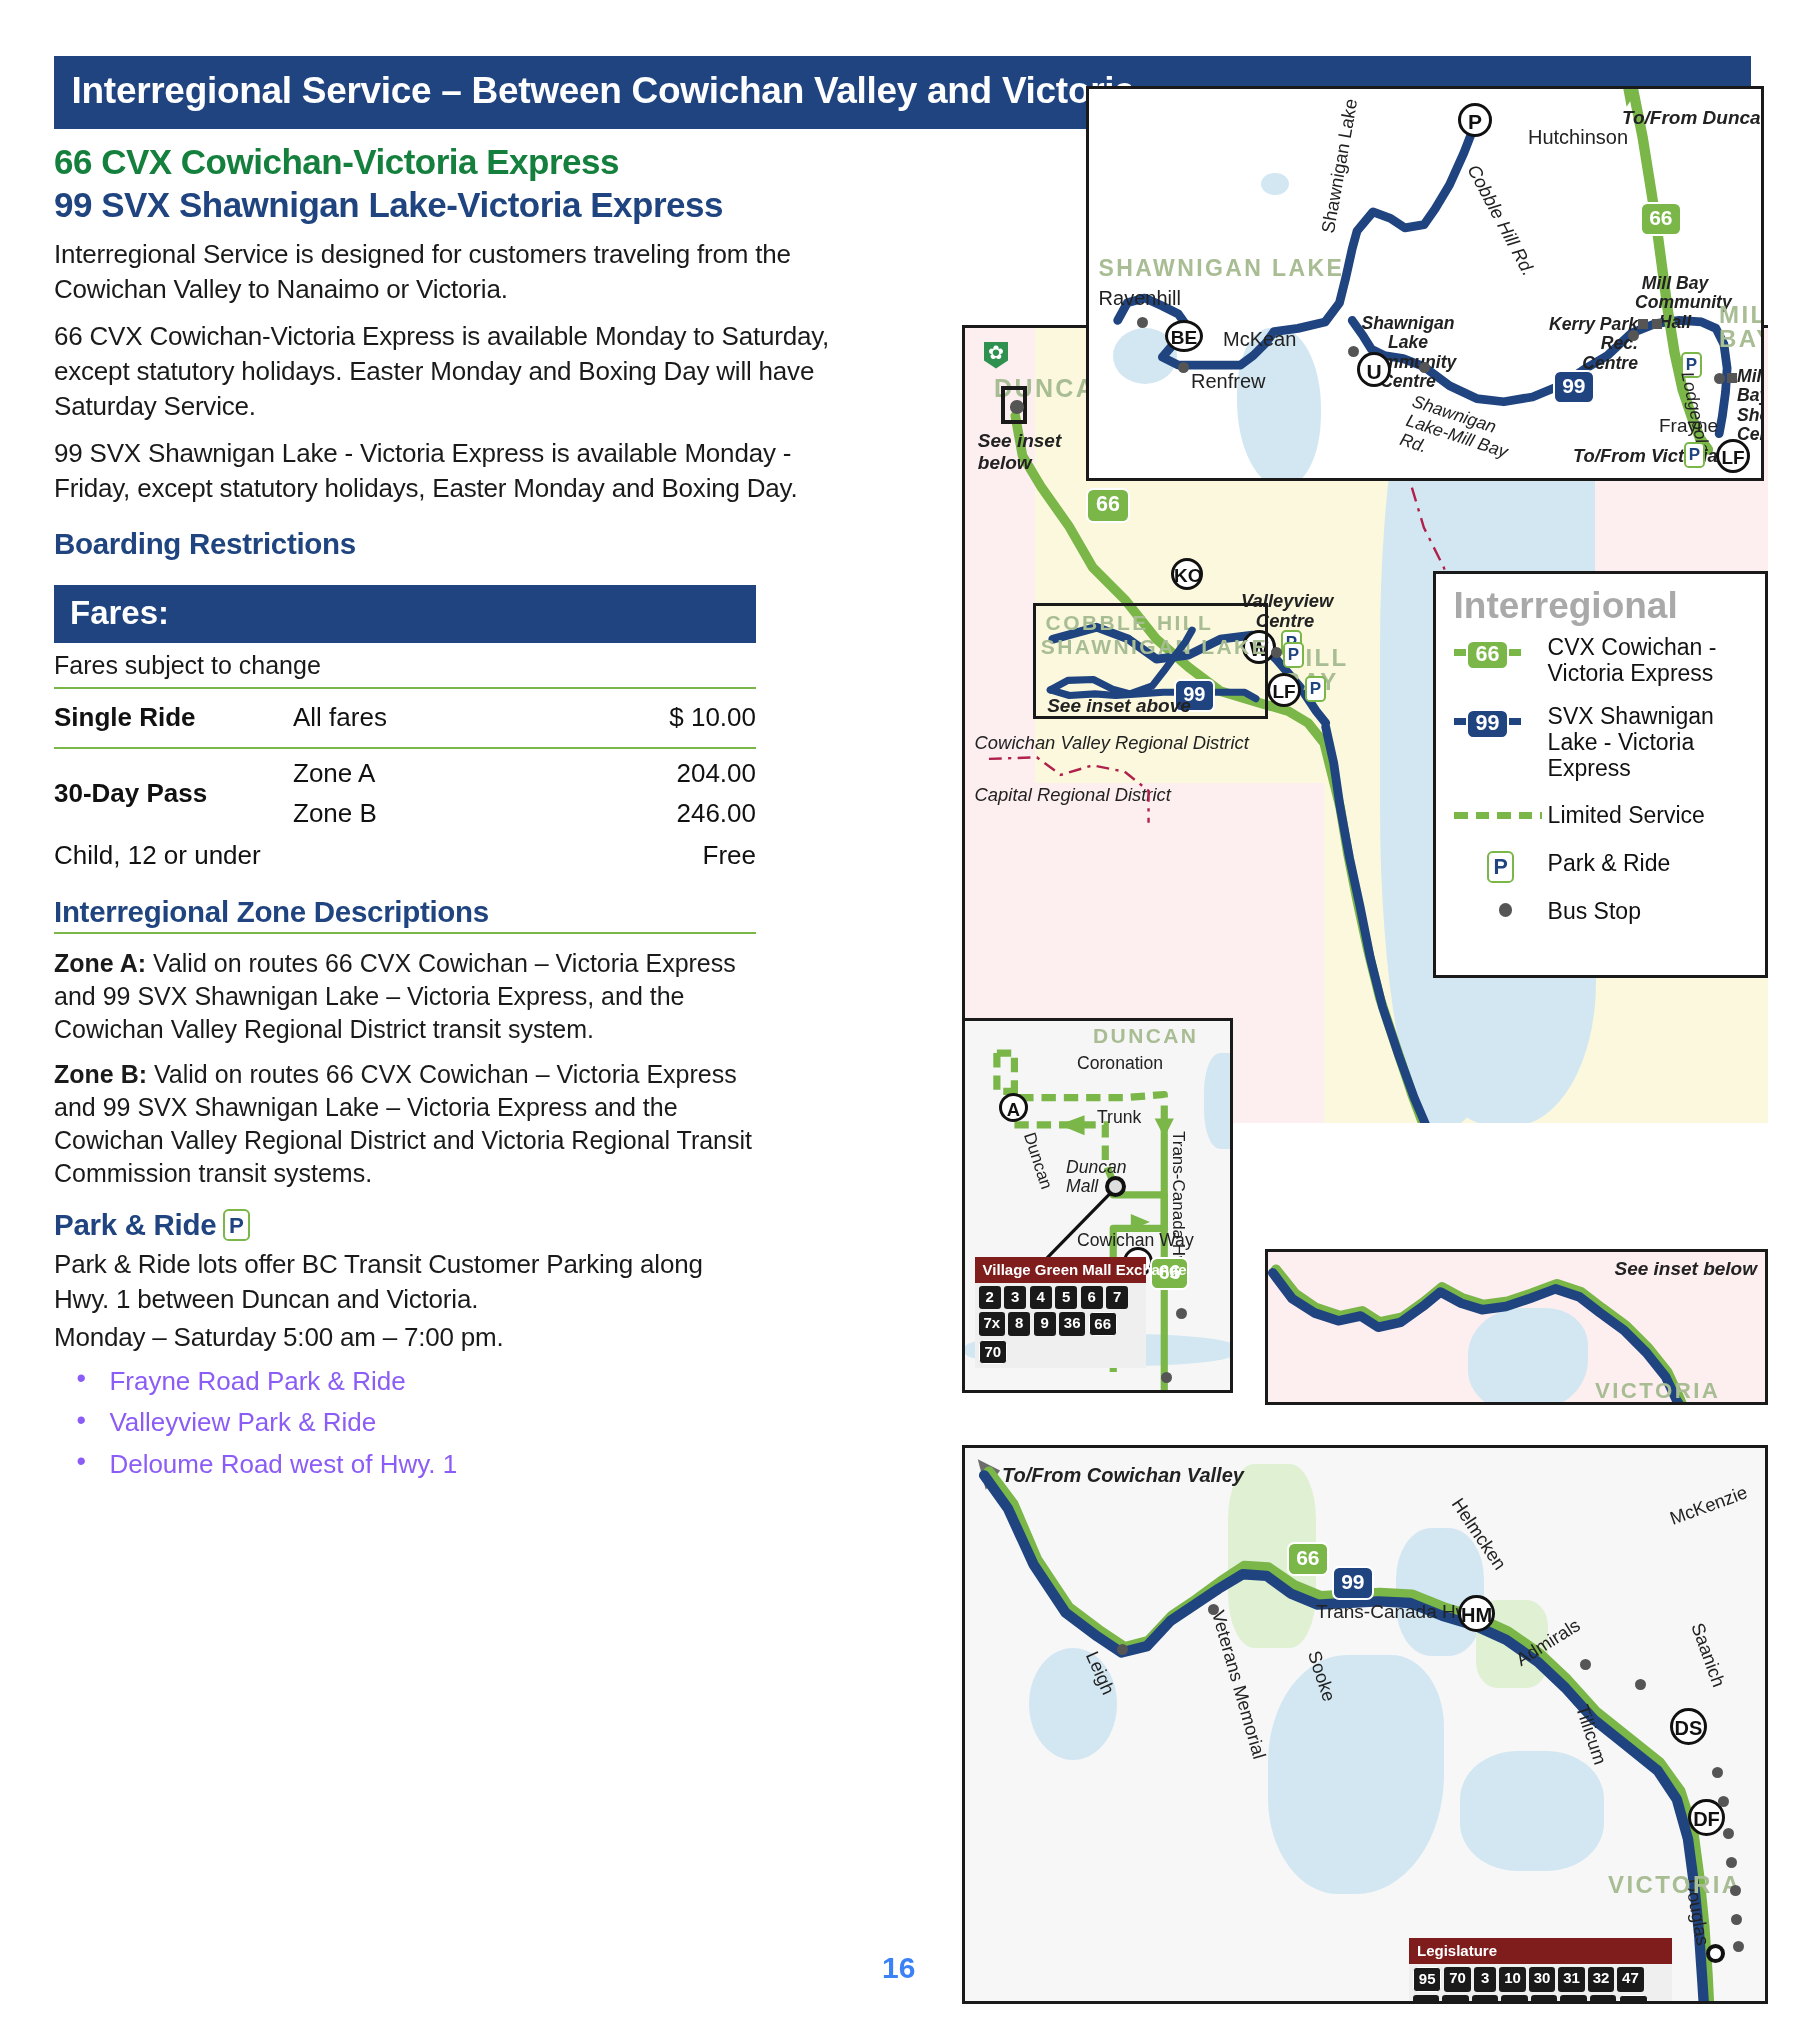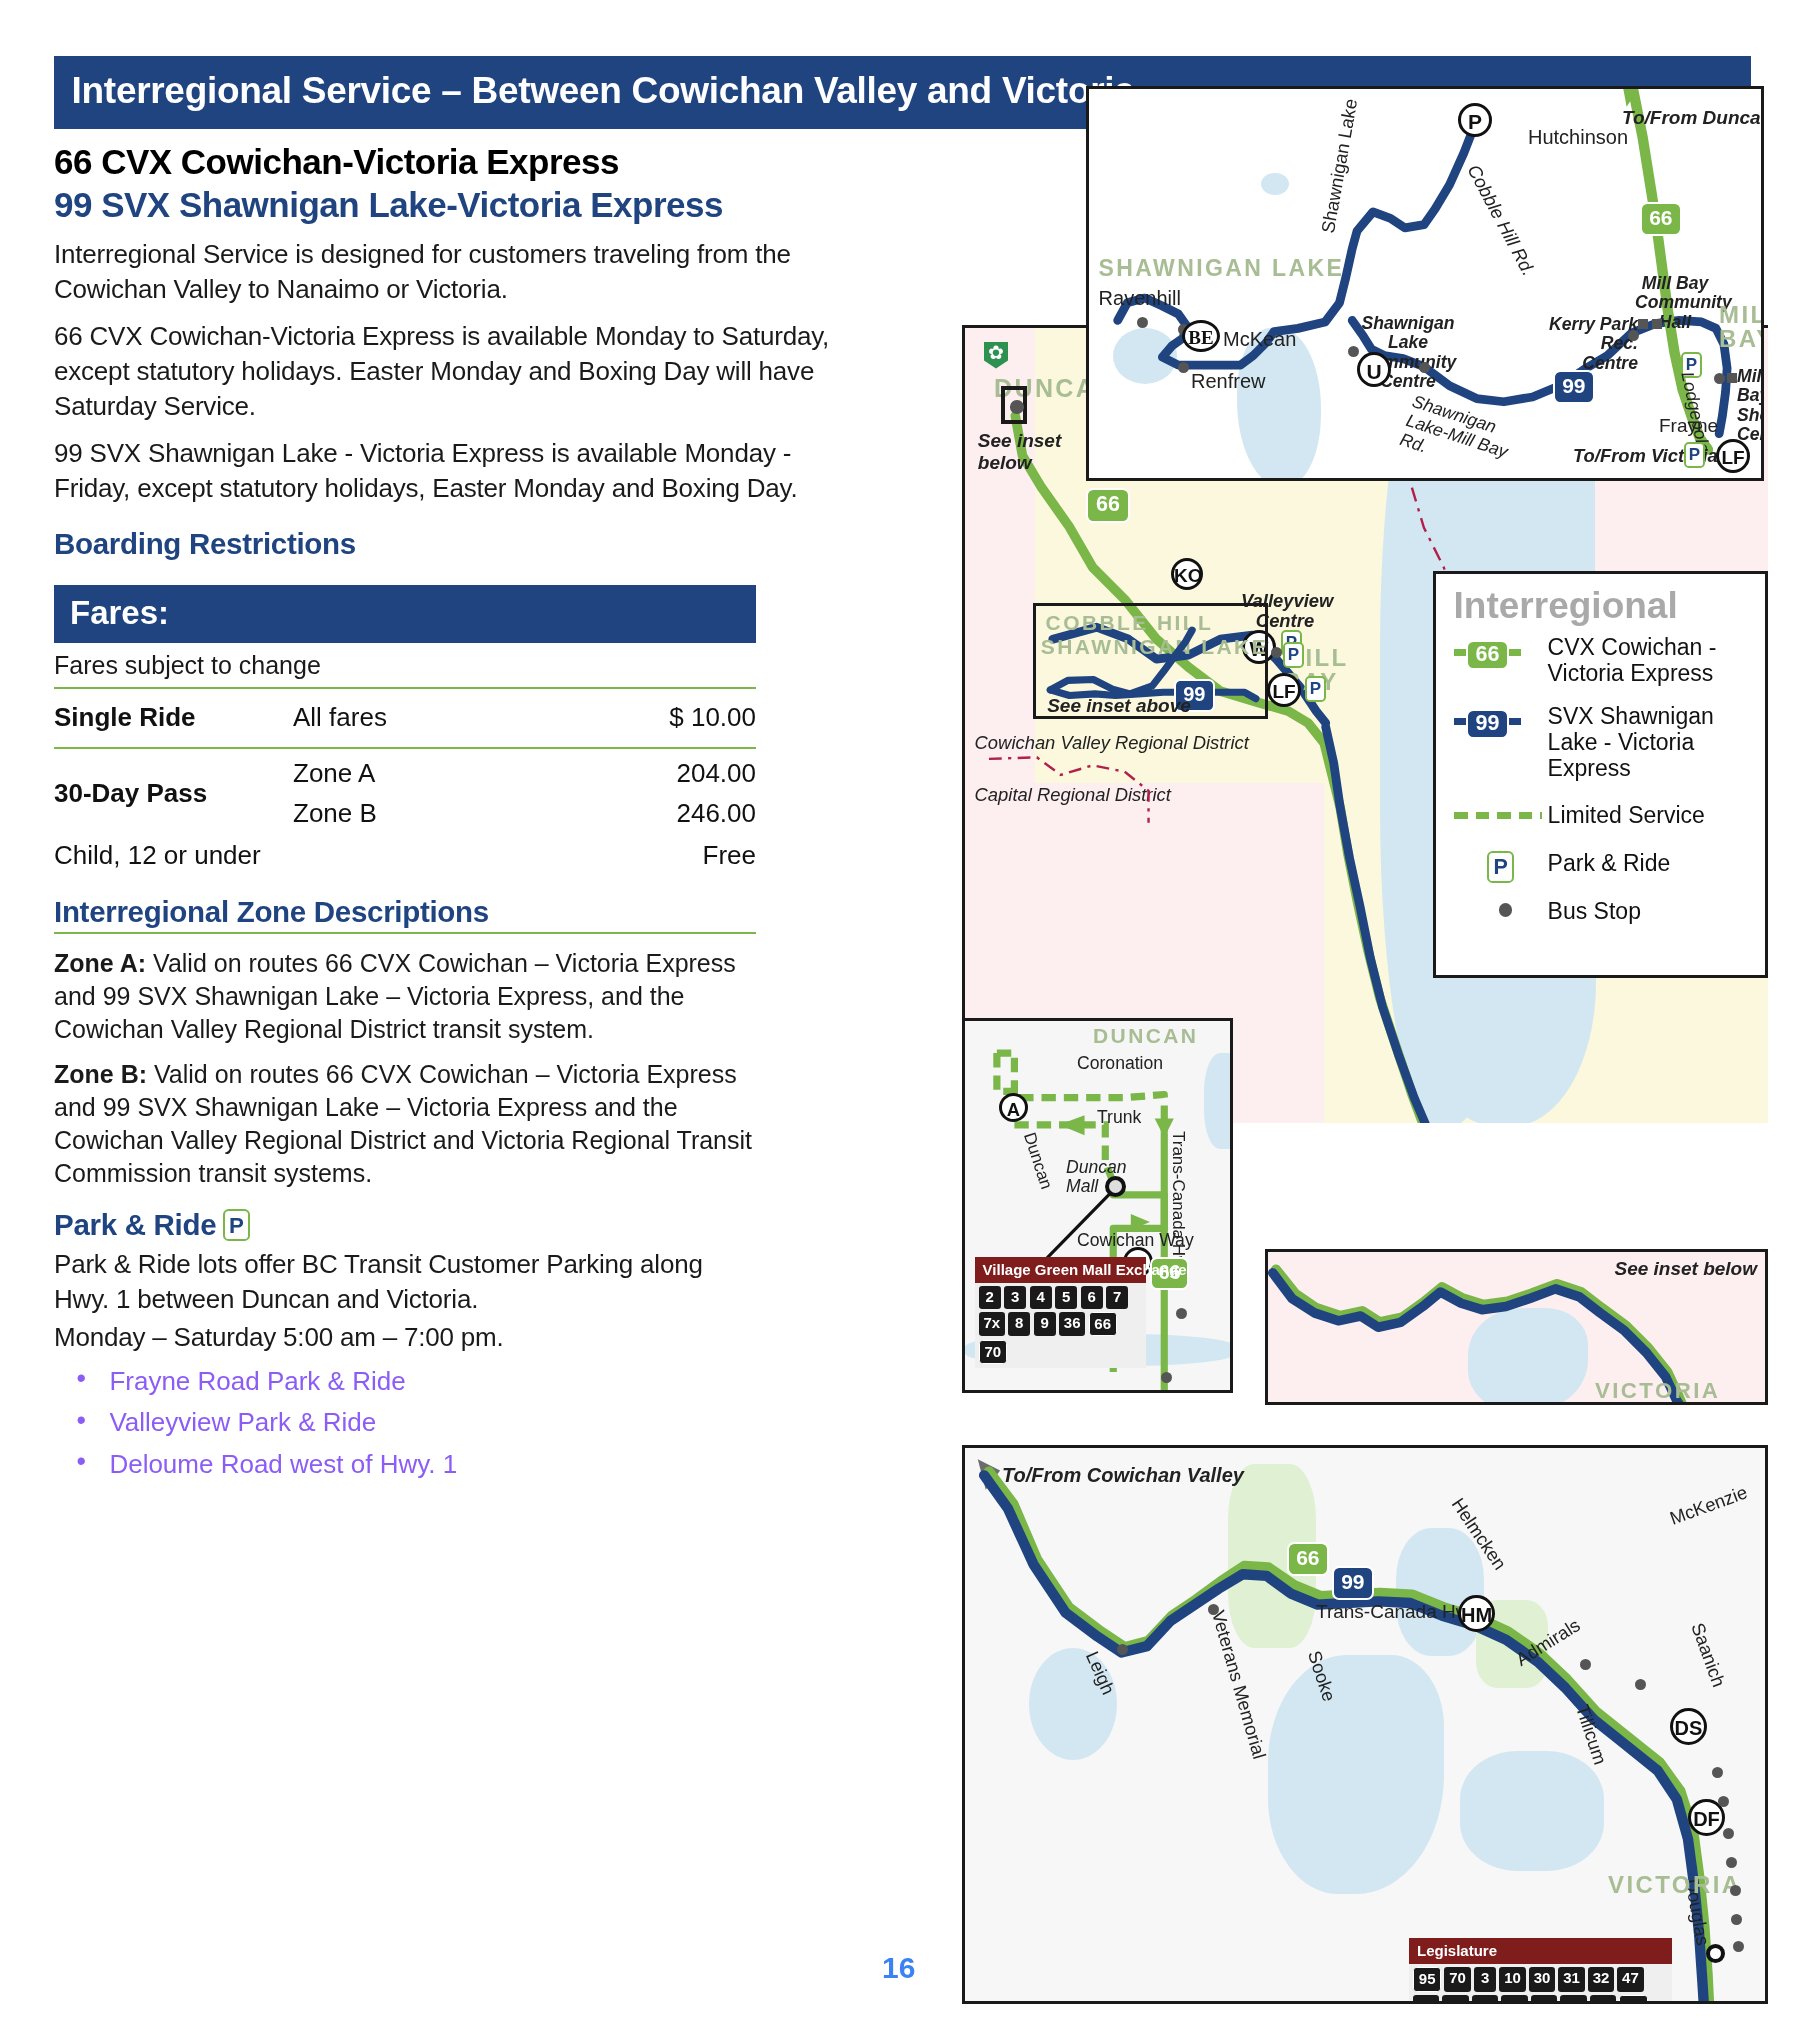--- a/index.html
+++ b/index.html
@@ -18,21 +18,21 @@
   #header-bar {
     background:#1f4480; color:#fff;
     font-size:37px; font-weight:bold;
     padding:13.6px 0 17px 17.6px;
     letter-spacing:-0.3px;
     width:1697px;
     position:absolute; left:54px; top:56px;
   }
 
   .route-title-green {
-    color:#000000; font-size:35px; font-weight:bold;
+    color:#15803d; font-size:35px; font-weight:bold;
     margin-top:14.4px; letter-spacing:-0.5px; line-height:1.12;
   }
   .route-title-blue {
     color:#1f4480; font-size:35px; font-weight:bold;
     letter-spacing:-0.5px; line-height:1.12; margin-top:3.2px;
   }
 
   .body-p {
     font-size:26px; color:#1a1a1a; line-height:1.34;
     margin-top:12.8px; letter-spacing:-0.2px;
@@ -337,21 +337,21 @@
       <polyline points="676,-30 684,10 694,60 702,110 710,160 718,220 726,280 734,330 744,376 756,412 766,438 776,452" fill="none" stroke="#7ab648" stroke-width="13" stroke-linejoin="round" stroke-linecap="round"></polyline>
 
       <polygon points="668,-10 690,-2 674,22" fill="#7ab648"></polygon>
     </svg>
 
     <div class="place-big" style="left:9.6px;top:166px;font-size:23px;">SHAWNIGAN LAKE</div>
     <div class="map-label" style="left:9.6px;top:198px;font-size:20px;">Ravenhill</div>
     <div class="stopdot" style="left:48px;top:228px;"></div>
     <div class="stopdot" style="left:89px;top:235px;"></div>
     <div class="stopdot" style="left:89px;top:273px;"></div>
-    <div class="nodecirc" style="left:93px;top:231px;width:38px;height:32px;line-height:30px;font-size:19px;border-radius:50%;font-family:Liberation Serif, serif;">BE</div>
+    <div class="nodecirc" style="left:76px;top:231px;width:38px;height:32px;line-height:30px;font-size:19px;border-radius:50%;">BE</div>
     <div class="map-label" style="left:134px;top:239px;font-size:20px;">McKean</div>
     <div class="map-label" style="left:102px;top:281px;font-size:20px;">Renfrew</div>
     <div class="map-label" style="left:228px;top:142px;font-size:18.4px;transform:rotate(-80deg);transform-origin:left top;">Shawnigan Lake</div>
 
     <div class="nodecirc" style="left:369px;top:14.4px;width:34px;height:34px;line-height:32px;font-size:21px;">P</div>
     <div class="map-label" style="left:439px;top:37px;font-size:20px;">Hutchinson</div>
     <div class="map-label it" style="left:393px;top:72px;font-size:18.4px;transform:rotate(62deg);transform-origin:left top;">Cobble Hill Rd.</div>
     <div class="map-label it bold" style="left:533px;top:17.6px;font-size:19px;">To/From Duncan</div>
     <div class="shield sh66" style="left:551px;top:113px;font-size:21px;padding:2.4px 7.2px 4px 7.2px;">66</div>
 

